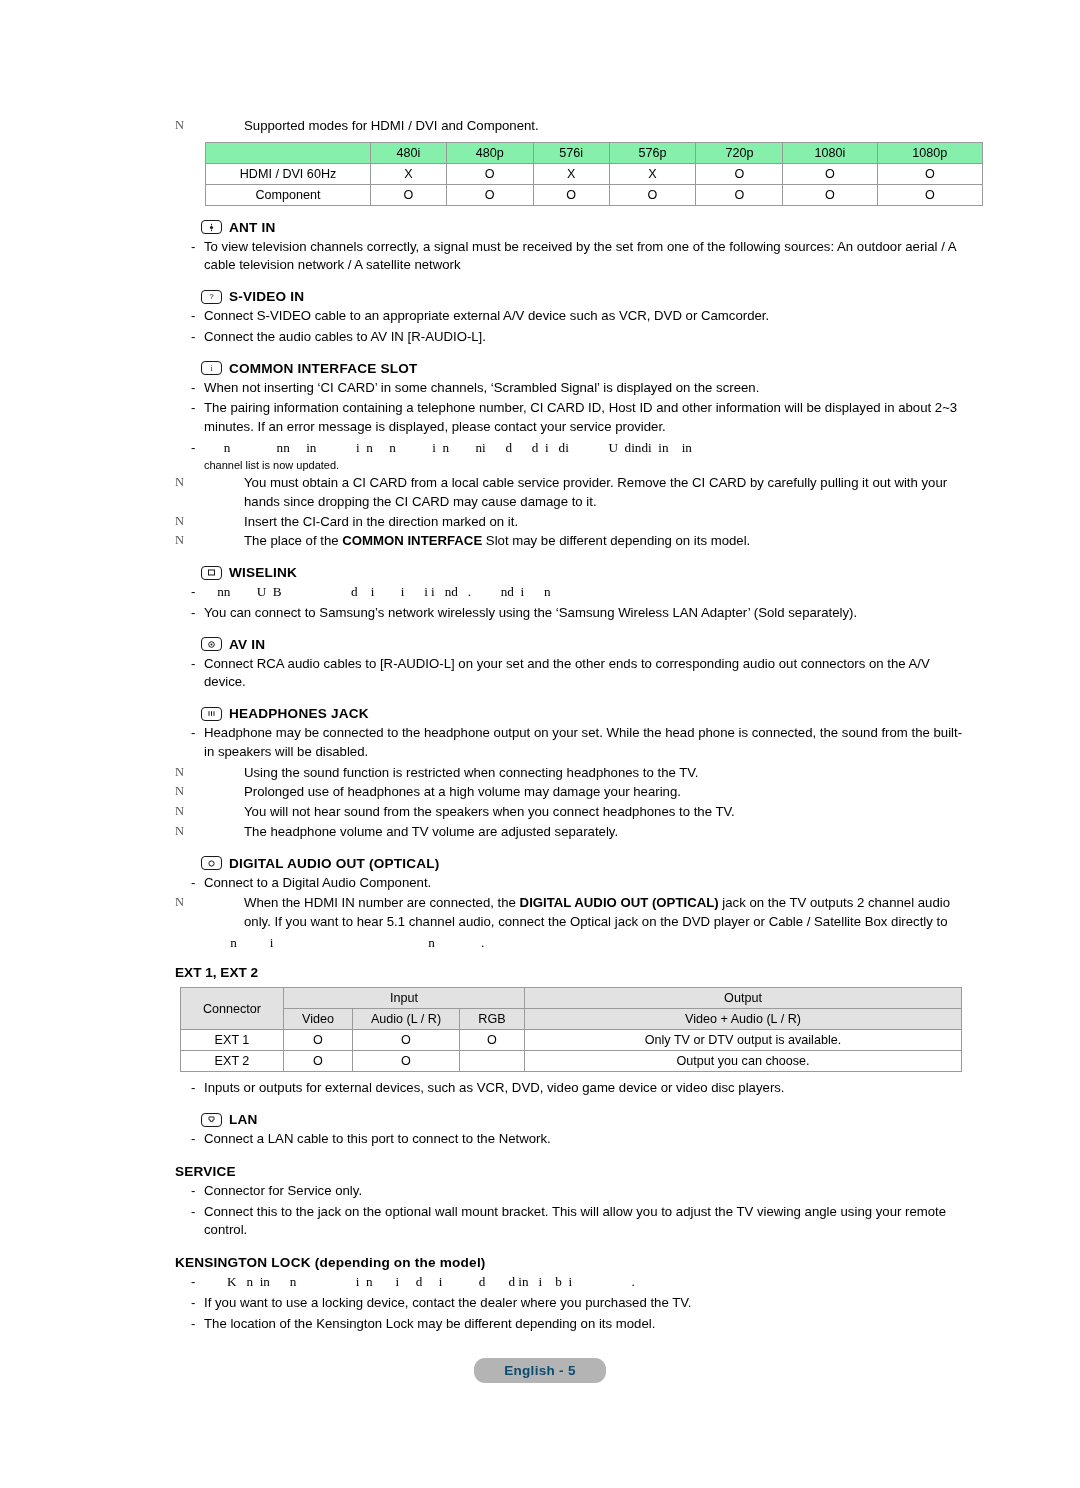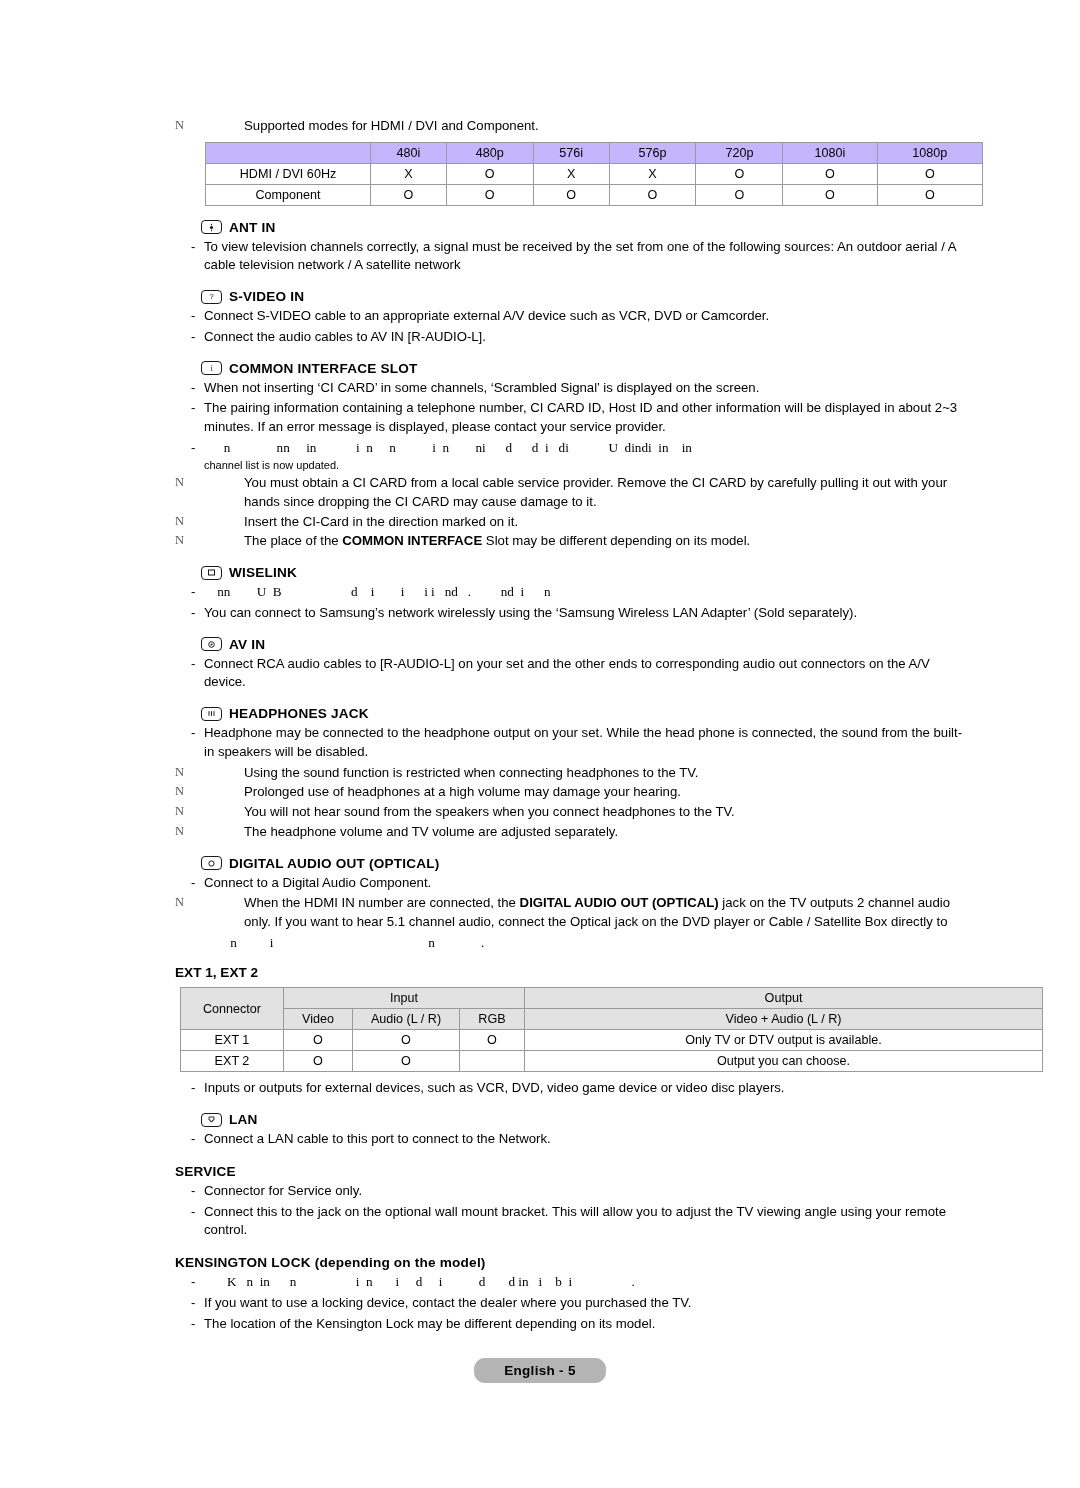--- a/index.html
+++ b/index.html
@@ -144,28 +144,28 @@
   }
   .modes-table th,
   .modes-table td {
     border: 1px solid #9a9a9a;
     text-align: center;
     padding: 1px 2px;
     height: 18px;
     font-weight: normal;
   }
   .modes-table thead th {
-    background: #c4b5fd;
+    background: #86efac;
   }
   .modes-table tbody td:first-child {
     width: 160px;
   }
 
   .ext-table {
-    width: 863px;
+    width: 782px;
     margin-top: 7px;
     margin-left: 5px;
   }
   .ext-table th,
   .ext-table td {
     border: 1px solid #9a9a9a;
     text-align: center;
     padding: 1px 3px;
     height: 18px;
     font-weight: normal;
@@ -180,21 +180,21 @@
   .footer {
     position: absolute;
     left: 0;
     right: 0;
     top: 1358px;
     display: flex;
     justify-content: center;
   }
   .footer-pill {
     background: #b4b4b4;
-    color: #000000;
+    color: #0c4a6e;
     font-size: 13.5px;
     font-weight: bold;
     border-radius: 11px;
     padding: 5px 30px;
     letter-spacing: 0.3px;
   }
 
   b { font-weight: bold; }
 </style>
 </head>

